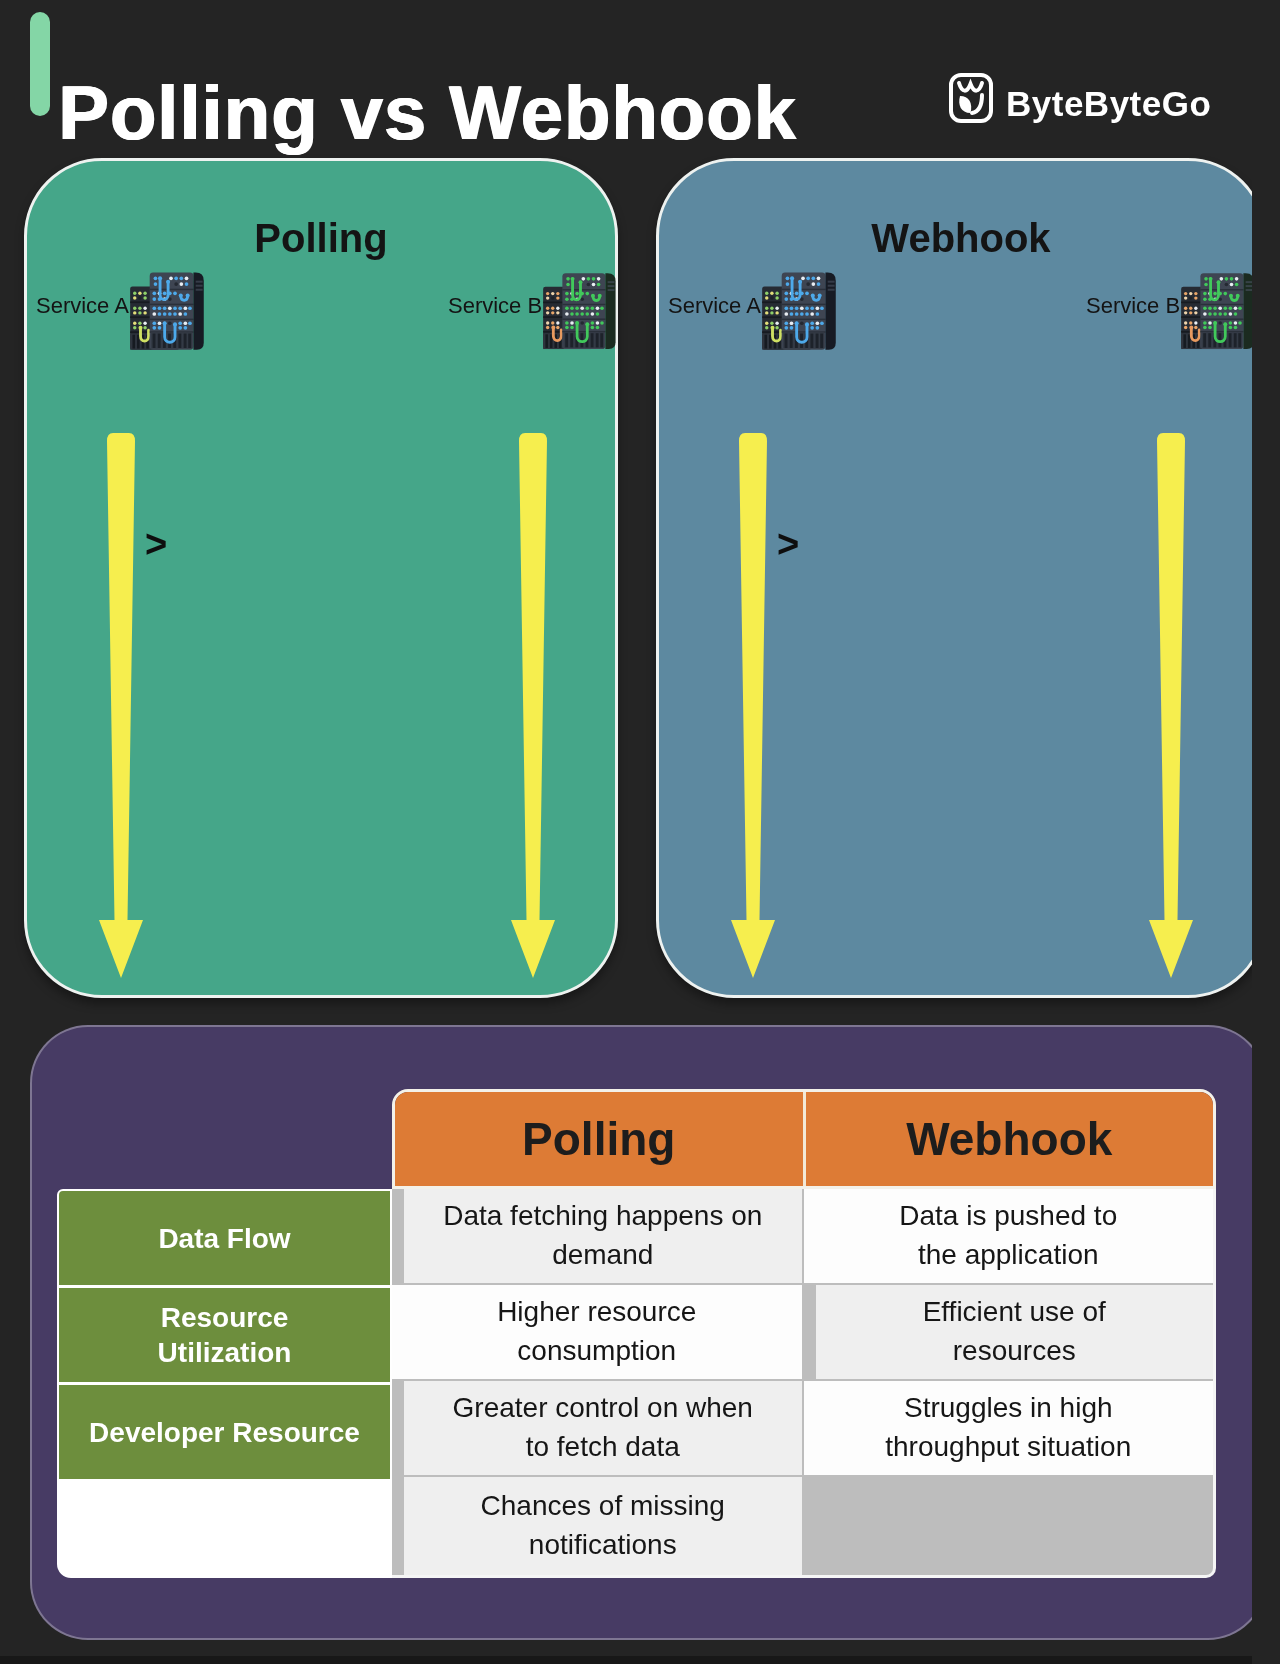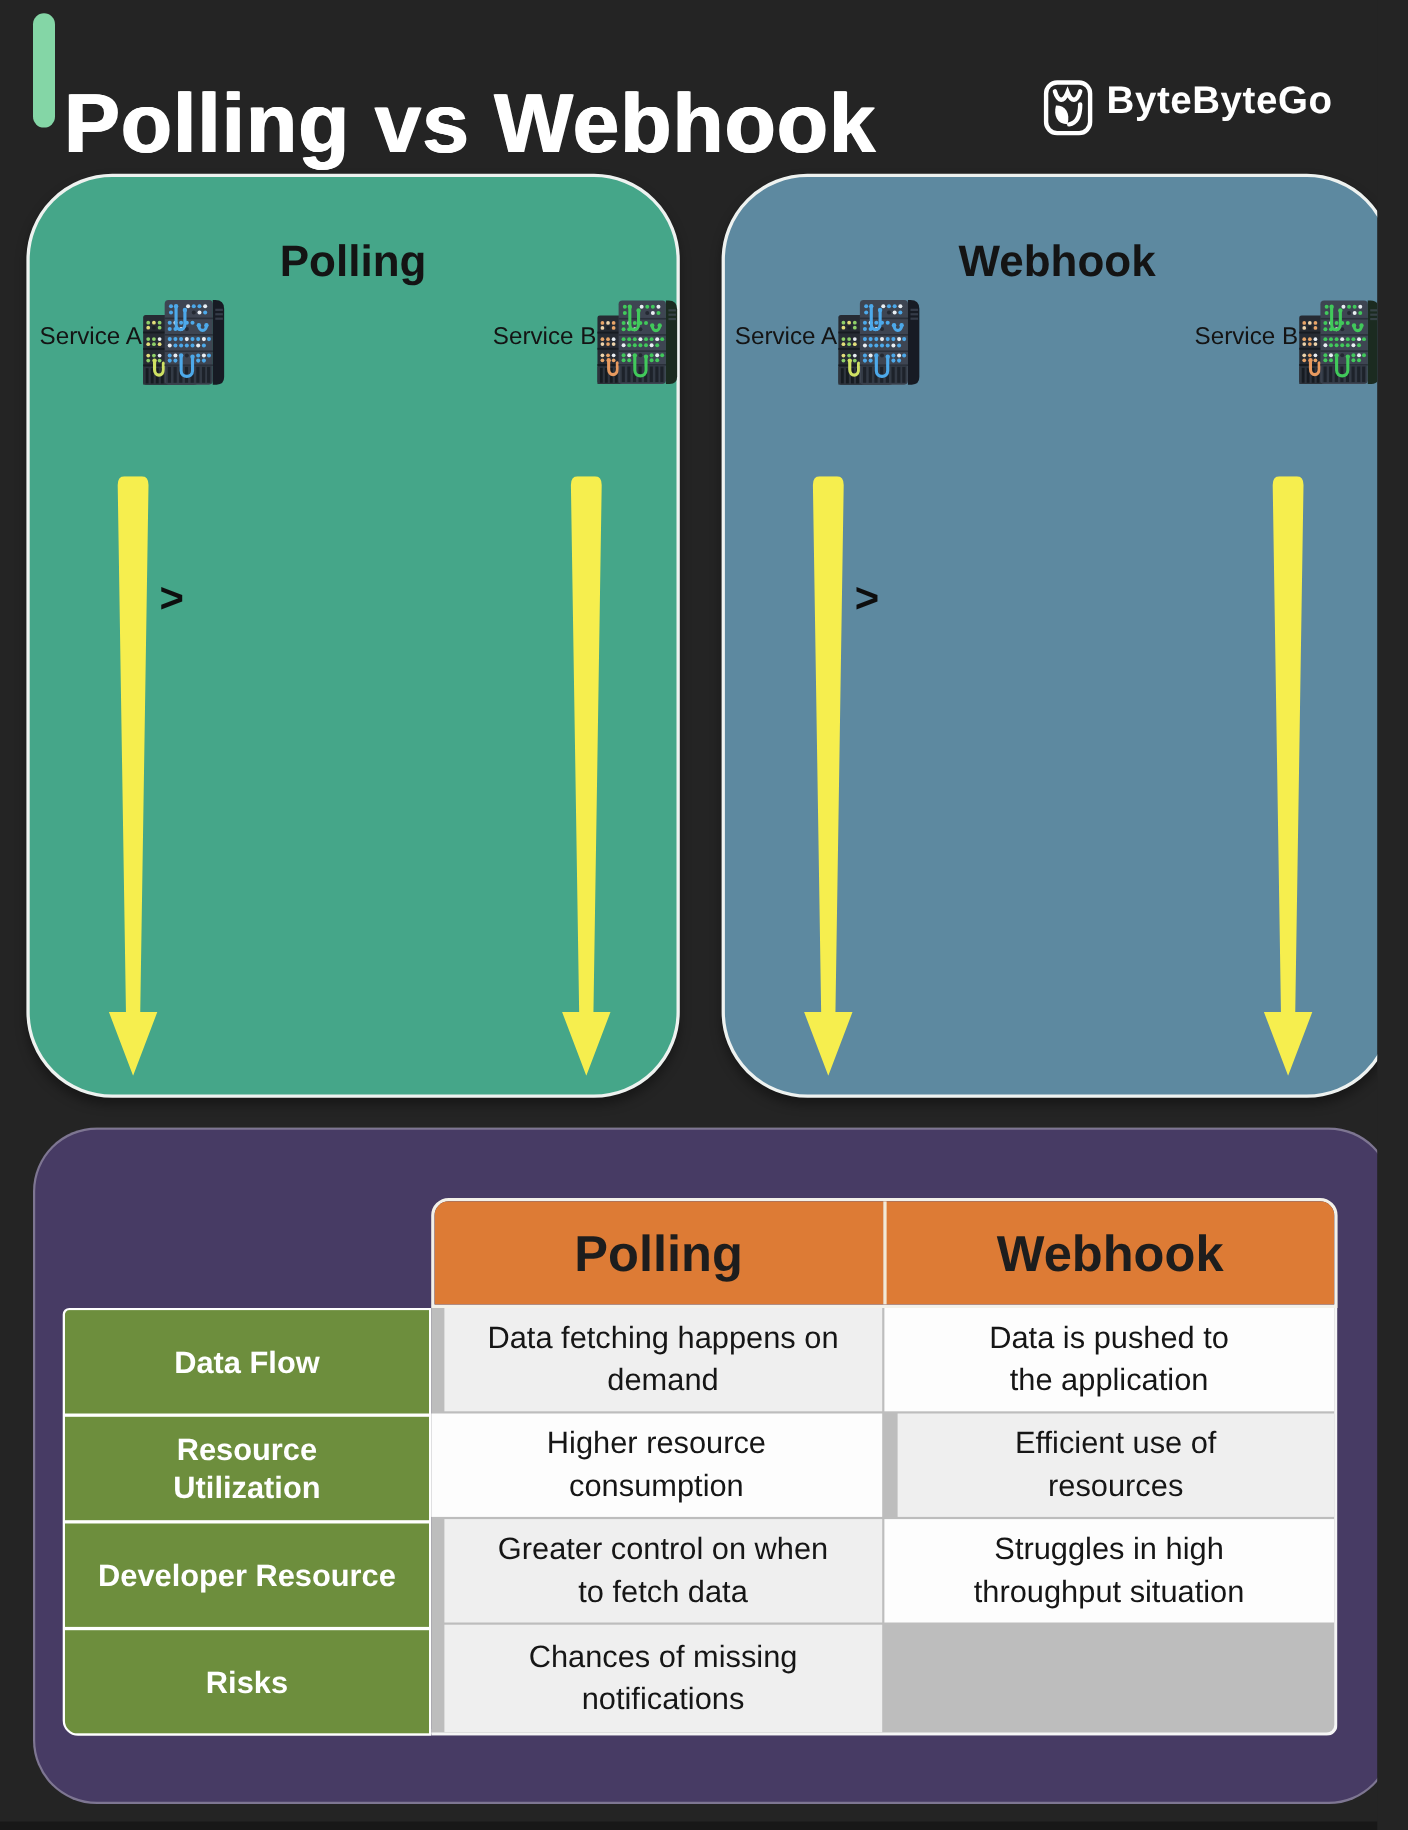--- a/index.html
+++ b/index.html
@@ -5,21 +5,21 @@
   html,body{margin:0;padding:0;background:var(--page-bg,#242424);}
   .canvas{position:relative;width:1252px;height:1664px;background:var(--page-bg,#242424);
           font-family:"Liberation Sans","DejaVu Sans",sans-serif;overflow:hidden;}
 
   
   .accent-bar{position:absolute;left:30px;top:12px;width:20px;height:104px;border-radius:10px;
               background:var(--title-accent-bar,#84d6a6);}
   .page-title{position:absolute;left:58px;top:18px;font-size:76px;font-weight:800;color:#ffffff;
               letter-spacing:1px;white-space:nowrap;
               text-shadow:1px 0 0 #fff,-0.5px 0 0 #fff;}
-  .brand{position:absolute;left:948px;top:72px;display:flex;align-items:flex-start;gap:12px;}
+  .brand{position:absolute;left:948px;top:72px;display:flex;align-items:flex-end;gap:12px;}
   .brand svg{display:block;}
   .brand-name{font-size:35px;font-weight:700;color:#fff;letter-spacing:0.5px;}
 
   
   .panel{position:absolute;top:158px;height:840px;border-radius:78px;border:3px solid #eef2f0;
          box-sizing:border-box;box-shadow:0 6px 10px rgba(0,0,0,.35);}
   .panel.polling{left:24px;width:594px;background:var(--polling-panel,#45a689);}
   .panel.webhook{left:656px;width:610px;background:var(--webhook-panel,#5d89a0);}
   .panel-title{position:absolute;left:0;right:0;top:22px;text-align:center;font-size:40px;
                font-weight:700;color:#141414;}
@@ -249,21 +249,20 @@
   <div class="cmp-header">
     <div class="hcell">Polling</div>
     <div class="hcell">Webhook</div>
   </div>
 
   <div class="label-col">
     <div class="label-cell">Data Flow</div>
     <div class="label-cell">Resource
 Utilization</div>
     <div class="label-cell">Developer Resource</div>
-    <div class="label-cell">Risks</div>
   </div>
 
   <div class="data-grid">
     <div class="data-cell shade">Data fetching happens on
 demand</div>
     <div class="data-cell plain">Data is pushed to
 the application</div>
     <div class="data-cell plain">Higher resource
 consumption</div>
     <div class="data-cell shade">Efficient use of

